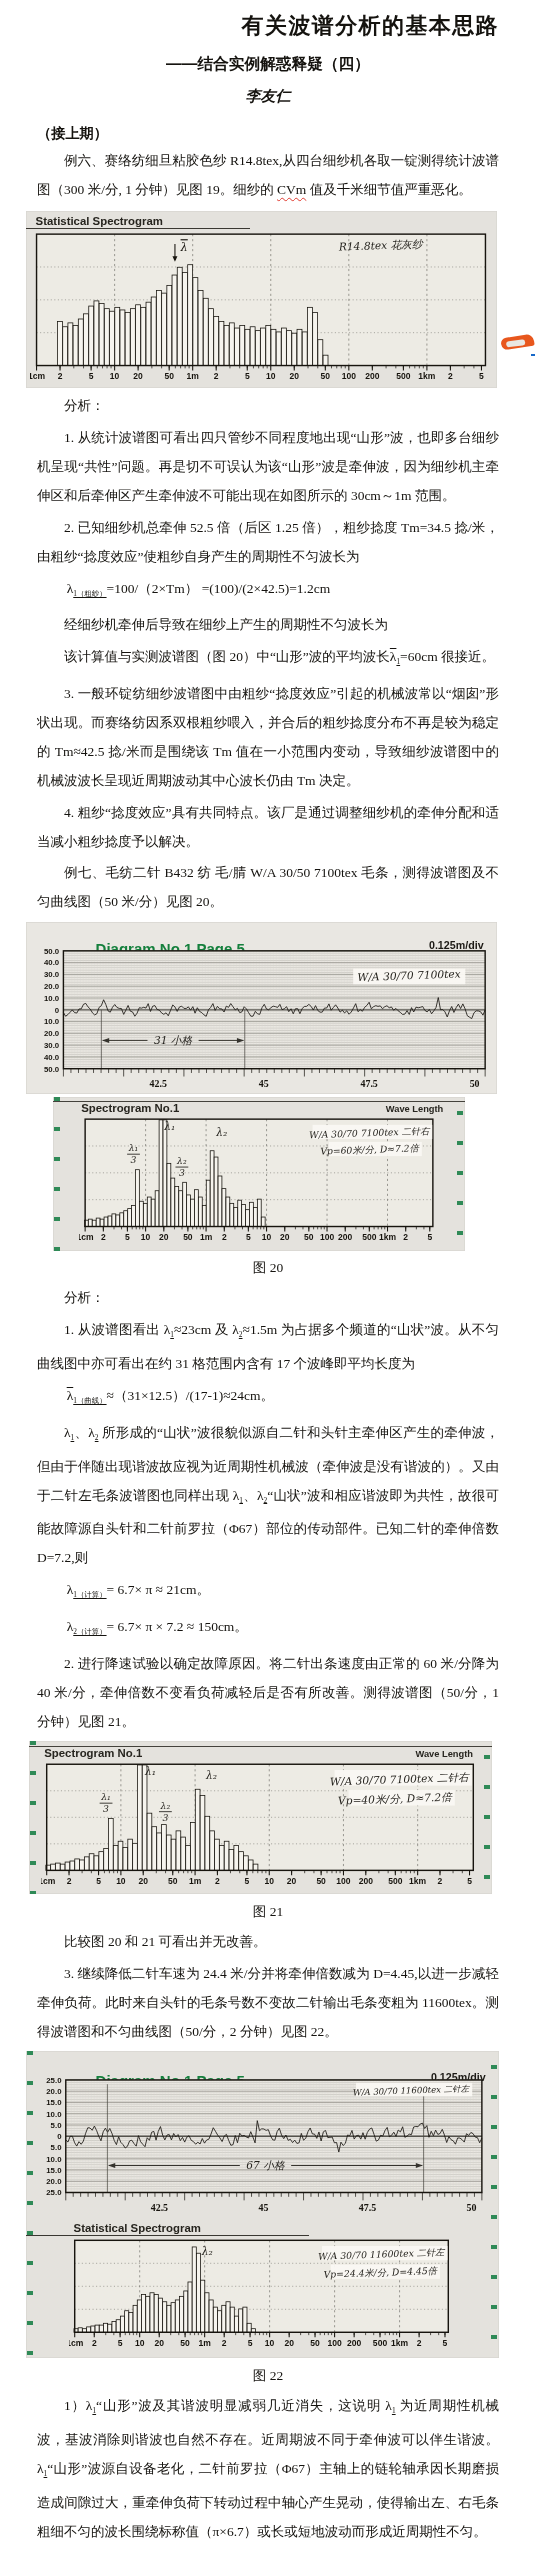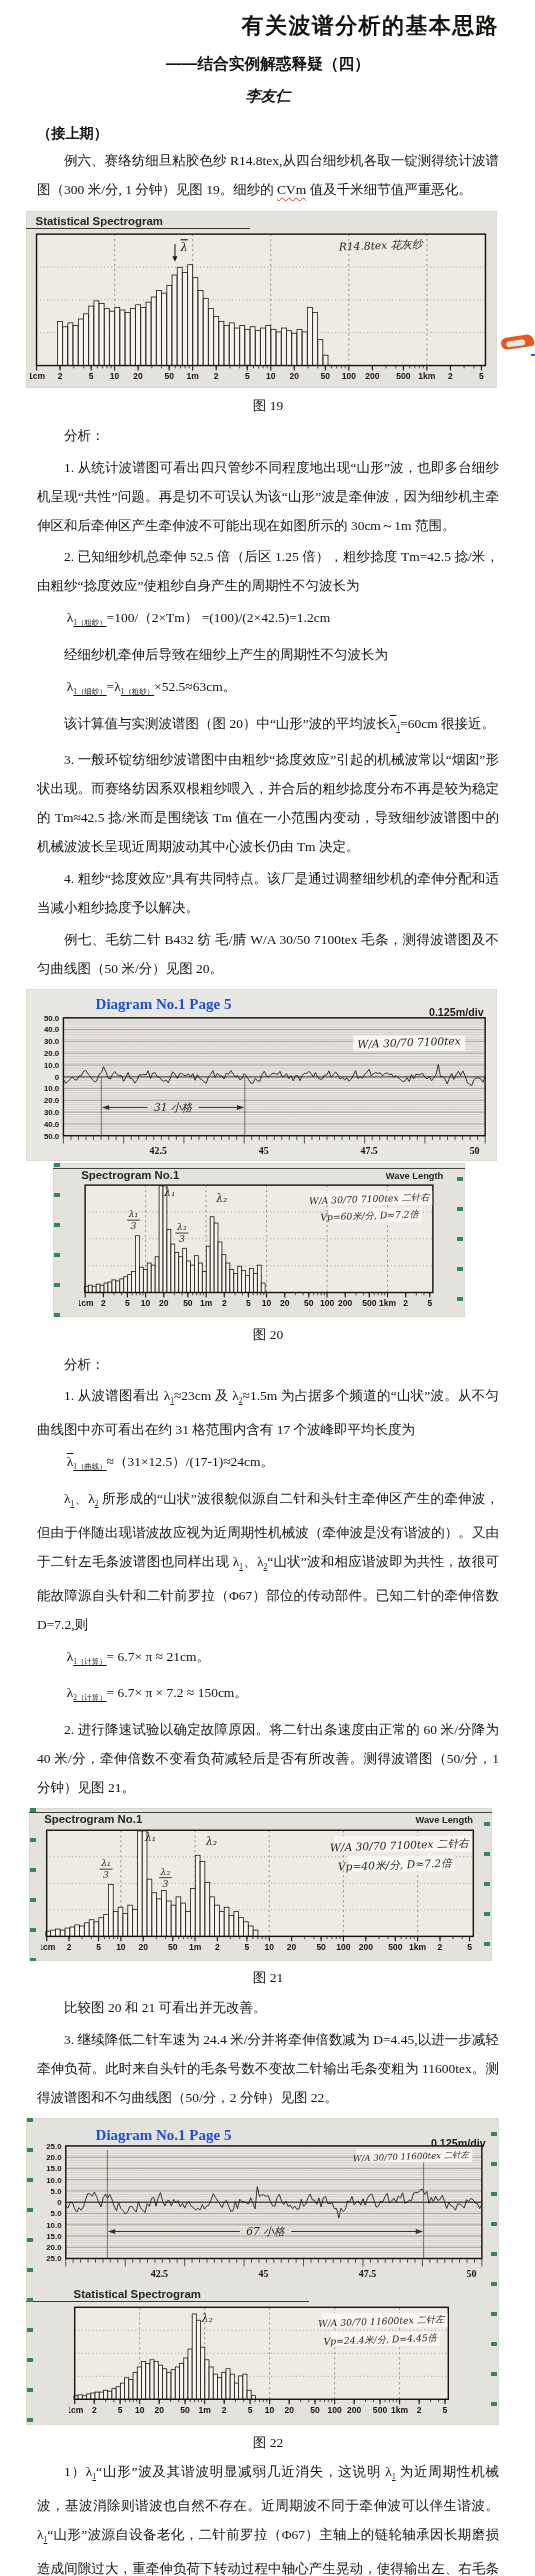--- a/index.html
+++ b/index.html
@@ -27,22 +27,22 @@
 
   
   .scan{background:#e4e2dd;position:relative;box-shadow:inset 0 0 0 0.7px #d8d6d1;}
   .scan svg{display:block;}
   .scan-h{font-family:"Liberation Sans","DejaVu Sans",sans-serif;font-weight:bold;color:#27251f;}
   .hrow{display:flex;justify-content:space-between;align-items:flex-end;}
   .fig19{margin:7.1px 0 0 -11.4px;width:471px;padding:2.8px 0 4.3px;}
   .fig19 .scan-h{font-size:11.4px;padding:1.4px 0 1.4px 10px;border-bottom:1.4px solid #3a3832;width:214px;}
   .fig19 svg{margin:2.8px auto 0;}
   .figTrace{margin:5.7px 0 2.8px -11.4px;width:471px;height:172px;background:#e9e7e2;}
-  .diag-title{position:absolute;left:70px;top:7px;font-family:Liberation Serif, serif;
-    font-weight:bold;font-size:15px;color:#1d4ed8;}
+  .diag-title{position:absolute;left:70px;top:18px;font-family:Liberation Sans, sans-serif;
+    font-weight:bold;font-size:15px;color:#15803d;}
   .div-label{position:absolute;right:13px;top:17px;font-family:"Liberation Sans","DejaVu Sans",sans-serif;
     font-weight:bold;font-size:10.7px;color:#1c1a15;}
   .figTrace svg{position:absolute;left:4.3px;top:26px;}
   .figSpec{margin:2.8px 0 0 15.7px;width:412px;padding:4.3px 0 5.7px;}
   .figSpec .hrow{padding:0 21.4px 0 28.5px;border-top:1.4px solid #44423c;}
   .figSpec .scan-h{font-size:11.4px;}
   .figSpec .wl{font-size:9.3px;}
   .figSpec svg{margin:2.8px auto 0;}
   .fig21{margin:5.7px 0 0 -8.5px;width:463px;padding:4.3px 0 5.7px;}
   .fig21 .hrow{padding:0 18.5px 0 15.7px;border-top:1.4px solid #44423c;}
@@ -225,28 +225,26 @@
         <line x1="590.6490434782609" y1="188" x2="590.6490434782609" y2="195" stroke="#17140e" stroke-width="1.5"></line>
         <text x="590.6490434782609" y="207" text-anchor="middle" font-size="12" font-weight="bold" font-family="&quot;Liberation Sans&quot;,&quot;DejaVu Sans&quot;,sans-serif" fill="#17140e">2</text>
         <line x1="634.3944347826088" y1="188" x2="634.3944347826088" y2="195" stroke="#17140e" stroke-width="1.5"></line>
         <text x="634.3944347826088" y="207" text-anchor="middle" font-size="12" font-weight="bold" font-family="&quot;Liberation Sans&quot;,&quot;DejaVu Sans&quot;,sans-serif" fill="#17140e">5</text>
         <text x="215.8434782608696" y="27.05" font-size="16" font-style="italic" font-family="&quot;DejaVu Serif&quot;,serif" text-anchor="middle" text-decoration="overline" fill="#17140e">λ</text>
         <line x1="202.8434782608696" y1="17.05" x2="202.8434782608696" y2="39.05" stroke="#17140e" stroke-width="1.5"></line>
         <path d="M 199.3434782608696 34.05 L 202.8434782608696 42.05 L 206.3434782608696 34.05 Z" fill="#17140e"></path>
         <text x="551.52" y="22" text-anchor="end" font-size="15" transform="rotate(-2 551.52 22)" font-style="italic" font-family="&quot;DejaVu Serif&quot;,serif" fill="#211f1a">R14.8tex 花灰纱</text>
       </svg>
   </div>
-  <div class="caption">图 19</div>
 
   <p class="analysis">分析：</p>
   <p class="body indent"><span>1. 从统计波谱图可看出四只管纱不同程度地出现“山形”波，也即多台细纱机呈现“共性”问题。再是切不可误认为该“山形”波是牵伸波，因为细纱机主牵伸区和后牵伸区产生牵伸波不可能出现在如图所示的 30cm～1m 范围。</span></p>
-  <p class="body indent"><span>2. 已知细纱机总牵伸 52.5 倍（后区 1.25 倍），粗纱捻度 Tm=42.5 捻/米，由粗纱“捻度效应”使粗纱自身产生的周期性不匀波长为</span></p>
+  <p class="body indent"><span>2. 已知细纱机总牵伸 52.5 倍（后区 1.25 倍），粗纱捻度 Tm=34.5 捻/米，由粗纱“捻度效应”使粗纱自身产生的周期性不匀波长为</span></p>
   <p class="formula"><span>λ</span><span class="rs-sub">1（粗纱）</span><span>=100/（2×Tm） =(100)/(2×42.5)=1.2cm</span></p>
   <p class="body indent"><span>经细纱机牵伸后导致在细纱上产生的周期性不匀波长为</span></p>
-  <p class="formula"><span>λ</span><span class="rs-sub">1（细纱）</span><span>=λ</span><span class="rs-sub">1（粗纱）</span><span>×52.5≈63cm。</span></p>
   <p class="body indent"><span>该计算值与实测波谱图（图 20）中“山形”波的平均波长</span><span class="rs-ovl">λ</span><span class="rs-sub">1</span><span>=60cm 很接近。</span></p>
   <p class="body indent"><span>3. 一般环锭纺细纱波谱图中由粗纱“捻度效应”引起的机械波常以“烟囱”形状出现。而赛络纺因系双根粗纱喂入，并合后的粗纱捻度分布不再是较为稳定的 Tm≈42.5 捻/米而是围绕该 Tm 值在一小范围内变动，导致细纱波谱图中的机械波波长呈现近周期波动其中心波长仍由 Tm 决定。</span></p>
   <p class="body indent"><span>4. 粗纱“捻度效应”具有共同特点。该厂是通过调整细纱机的牵伸分配和适当减小粗纱捻度予以解决。</span></p>
   <p class="body indent"><span>例七、毛纺二针 B432 纺 毛/腈 W/A 30/50 7100tex 毛条，测得波谱图及不匀曲线图（50 米/分）见图 20。</span></p>
 
   <div class="scan figTrace">
     <div class="diag-title">Diagram No.1 Page 5</div>
     <div class="div-label">0.125m/div</div>
     <svg viewBox="0 0 650 200" width="463" height="142">
         <defs>

